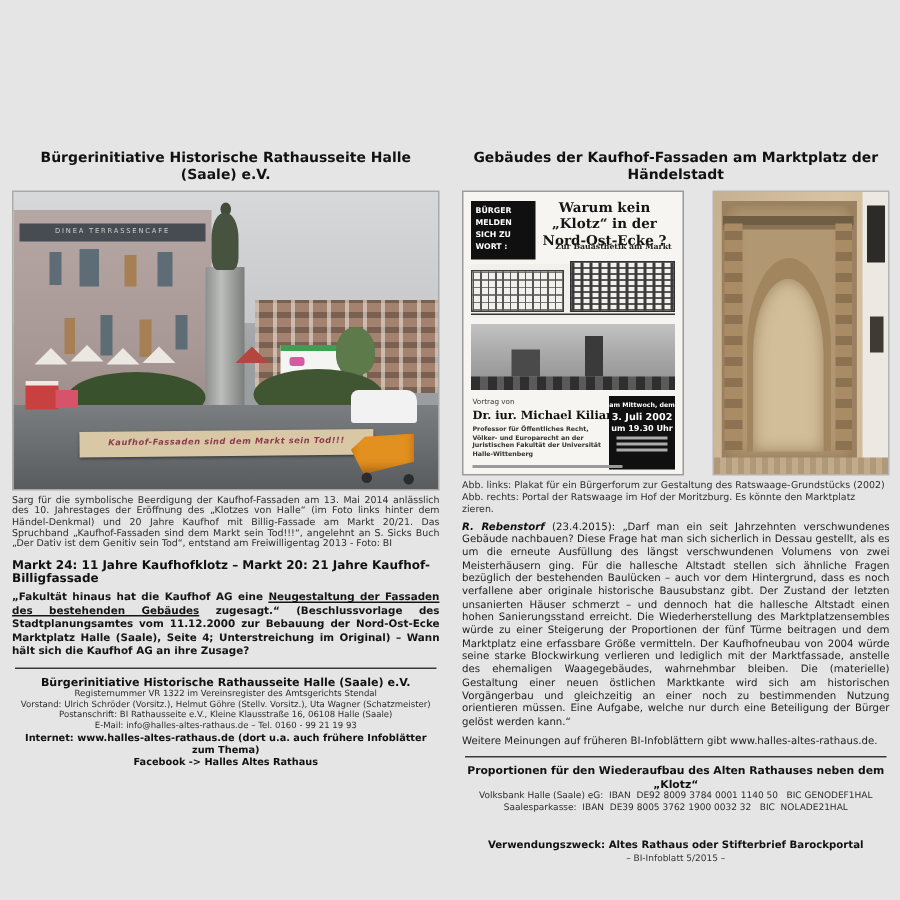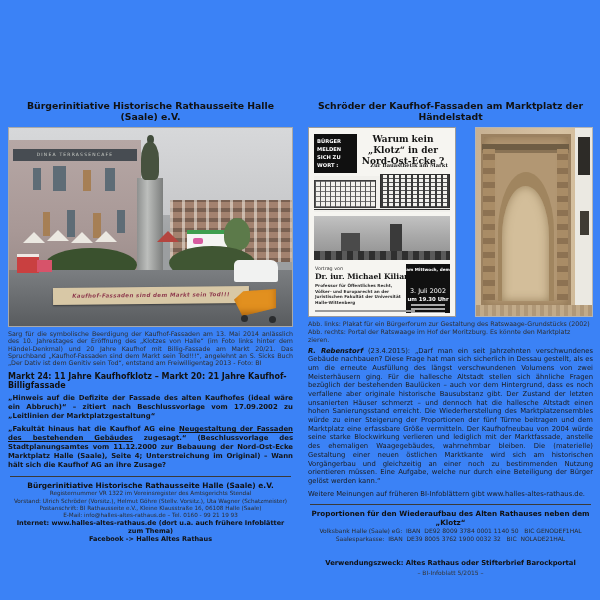--- a/index.html
+++ b/index.html
@@ -1,21 +1,21 @@
 <!DOCTYPE html>
 <html><head>
 <meta charset="utf-8">
 <style>
   html,body{margin:0;padding:0;}
   body{
     width:600px;height:600px;background:#ffffff;
     font-family:"DejaVu Sans", sans-serif;color:#1a1a1a;
     position:relative;overflow:hidden;
   }
-  .sheet{position:absolute;inset:0;background:#3b82f6;}
+  .sheet{position:absolute;inset:0;background:#e5e5e5;}
   .page{position:absolute;top:100px;width:285px;}
   #left-page{left:8px;}
   #right-page{left:308px;}
 
   .page-title{font-size:9.3px;font-weight:bold;text-align:center;margin:0 0 5px 0;color:#111;}
 
   
   .photo-left{position:relative;width:283px;height:198px;border:1px solid #a9a9a9;overflow:hidden;
     background:linear-gradient(#d7d8da, #c7c8ca 44%, #a7a9ab 44%, #9b9ea0 60%);}
   .klotz{position:absolute;left:0;top:12px;width:132px;height:130px;
@@ -90,21 +90,21 @@
   .d-sil2{position:absolute;bottom:9px;left:20%;width:14%;height:40%;background:#4a4a4a;}
   .d-stalls{position:absolute;left:0;bottom:0;width:100%;height:9px;
     background:repeating-linear-gradient(90deg,#2f2f2f 0 6px,#5a5a5a 6px 11px);}
   .poster-vortrag{position:absolute;left:6px;top:138px;font-size:4.8px;font-family:"DejaVu Sans",sans-serif;color:#333;}
   .poster-speaker{position:absolute;left:6px;top:144px;font-size:7.6px;font-weight:bold;color:#111;}
   .poster-desc{position:absolute;left:6px;top:155px;width:86px;font-size:4.2px;line-height:1.35;
     font-family:"DejaVu Sans",sans-serif;font-weight:bold;color:#333;}
   .date-box{position:absolute;right:5px;top:136px;width:44px;height:46px;background:#101010;color:#fff;
     text-align:center;font-family:"DejaVu Sans",sans-serif;padding-top:3px;}
   .date-l1{font-size:4.2px;font-weight:bold;}
-  .date-l2{font-size:6.4px;font-weight:normal;margin-top:15px;}
+  .date-l2{font-size:6.4px;font-weight:bold;margin-top:2px;}
   .date-l3{font-size:5.4px;font-weight:bold;margin-top:1px;}
   .date-bar{height:2px;background:rgba(255,255,255,.65);margin:2px 5px 0 5px;}
   .poster-footline{position:absolute;left:6px;bottom:4px;width:100px;height:2px;background:#9a9a9a;}
 
   .photo-portal{position:relative;flex:1;height:188px;border:1px solid #b5b5b5;overflow:hidden;
     background:linear-gradient(100deg,#c6b092,#d8c3a3 55%,#cdb795);}
   .wall-white{position:absolute;right:0;top:0;width:15%;height:100%;background:#ebe9e2;}
   .win-dark1{position:absolute;right:2%;top:5%;width:10%;height:20%;background:#2d2b27;}
   .win-dark2{position:absolute;right:3%;top:44%;width:7%;height:13%;background:#3f3b33;}
   .portal-frame{position:absolute;left:4%;top:3%;width:78%;height:93%;background:#b29773;
@@ -175,39 +175,38 @@
       <div class="coffin"></div>
       <div class="wheel" style="right:44px;bottom:4px;"></div>
       <div class="wheel" style="right:16px;bottom:3px;"></div>
     </div>
 
     <div class="caption">Sarg für die symbolische Beerdigung der Kaufhof-Fassaden am 13. Mai 2014 anlässlich des 10. Jahrestages der Eröffnung des „Klotzes von Halle“ (im Foto links hinter dem Händel-Denkmal) und 20 Jahre Kaufhof mit Billig-Fassade am Markt 20/21. Das Spruchband „Kaufhof-Fassaden sind dem Markt sein Tod!!!“, angelehnt an S. Sicks Buch „Der Dativ ist dem Genitiv sein Tod“, entstand am Freiwilligentag 2013 - Foto: BI</div>
 
     <div class="section-heading">Markt 24: 11 Jahre Kaufhofklotz – Markt 20: 21 Jahre Kaufhof-Billigfassade</div>
 
 
-    <div class="quote">„Hinweis auf die Defizite der Fassade des alten Kaufhofes (ideal wäre ein Abbruch)“ – zitiert nach Beschlussvorlage vom 17.09.2002 zu „Leitlinien der Marktplatzgestaltung“</div>
 
     <div class="quote"><span>„Fakultät hinaus hat die Kaufhof AG eine </span><span class="uline">Neugestaltung der Fassaden des bestehenden Gebäudes</span><span> zugesagt.“ (Beschlussvorlage des Stadtplanungsamtes vom 11.12.2000 zur Bebauung der Nord-Ost-Ecke Marktplatz Halle (Saale), Seite 4; Unterstreichung im Original) – Wann hält sich die Kaufhof AG an ihre Zusage?</span></div>
 
     <hr class="rule">
 
     <div class="footer-left">
       <div class="footer-org">Bürgerinitiative Historische Rathausseite Halle (Saale) e.V.</div>
       <div class="footer-small">Registernummer VR 1322 im Vereinsregister des Amtsgerichts Stendal</div>
       <div class="footer-small">Vorstand: Ulrich Schröder (Vorsitz.), Helmut Göhre (Stellv. Vorsitz.), Uta Wagner (Schatzmeister)</div>
       <div class="footer-small">Postanschrift: BI Rathausseite e.V., Kleine Klausstraße 16, 06108 Halle (Saale)</div>
       <div class="footer-small">E-Mail: info@halles-altes-rathaus.de – Tel. 0160 - 99 21 19 93</div>
       <div class="footer-bold">Internet: www.halles-altes-rathaus.de (dort u.a. auch frühere Infoblätter zum Thema)</div>
       <div class="footer-bold">Facebook -&gt; Halles Altes Rathaus</div>
     </div>
   </div>
 
   <div class="page" id="right-page">
-    <div class="page-title">Schröder der Kaufhof-Fassaden am Marktplatz der Händelstadt</div>
+    <div class="page-title">Gebäudes der Kaufhof-Fassaden am Marktplatz der Händelstadt</div>
 
     <div class="img-row">
       <div class="poster">
         <div class="poster-box">BÜRGER MELDEN SICH ZU WORT :</div>
         <div class="poster-headline">Warum kein „Klotz“ in der Nord-Ost-Ecke ?</div>
         <div class="poster-sub">Zur Bauästhetik am Markt</div>
         <div class="drawing1">
           <div class="d-bldg-a"></div>
           <div class="d-bldg-b"></div>
           <div class="d-base"></div>

